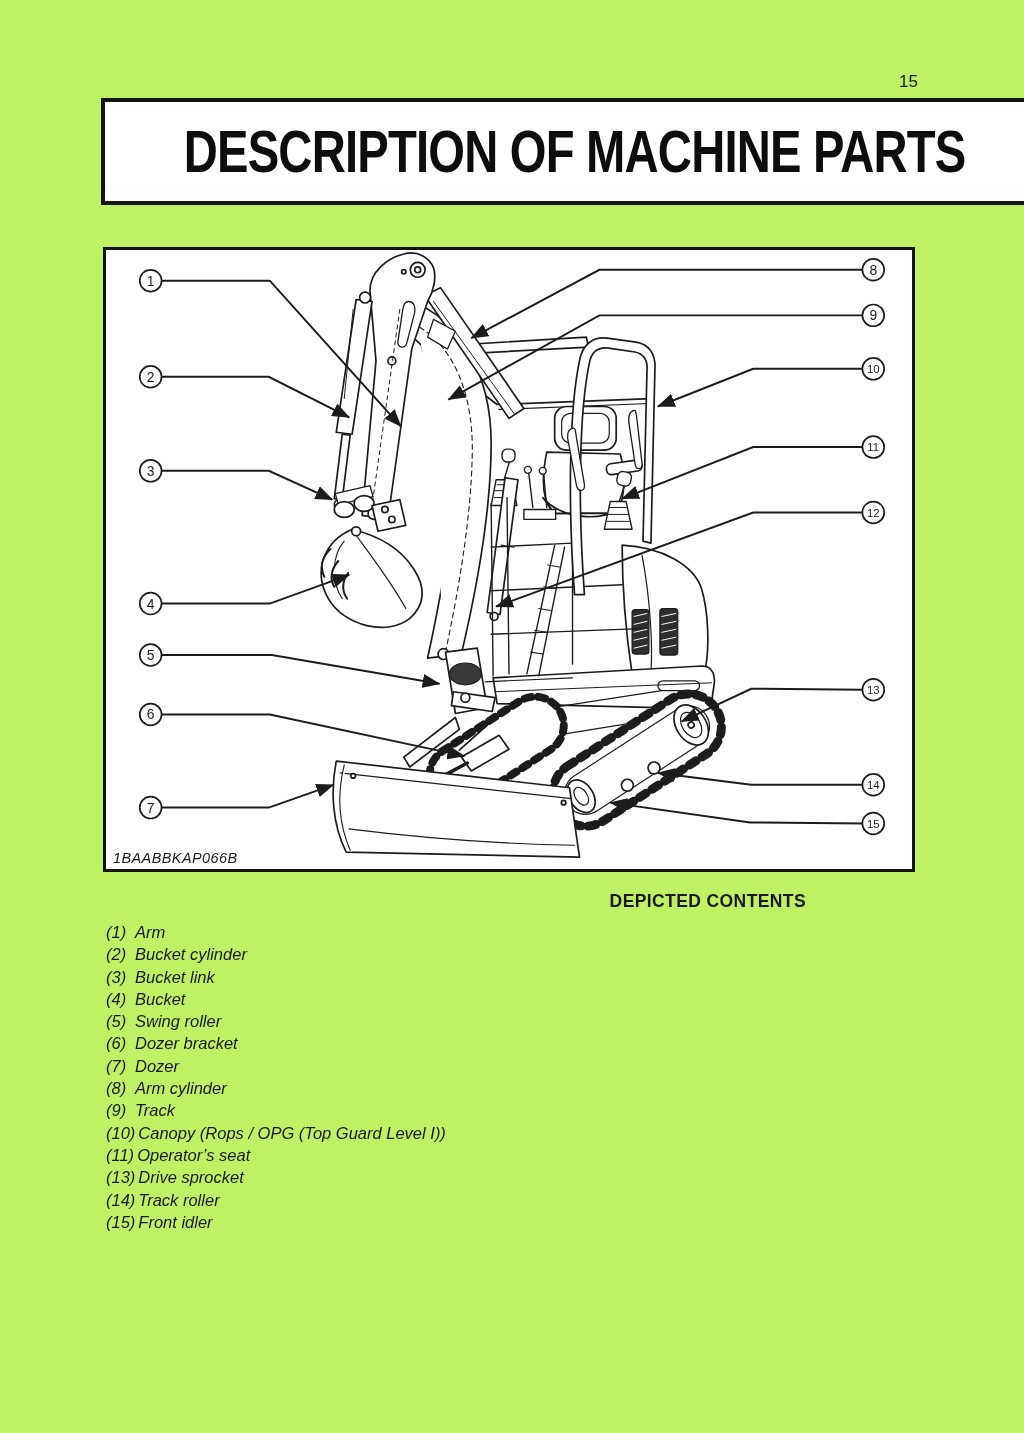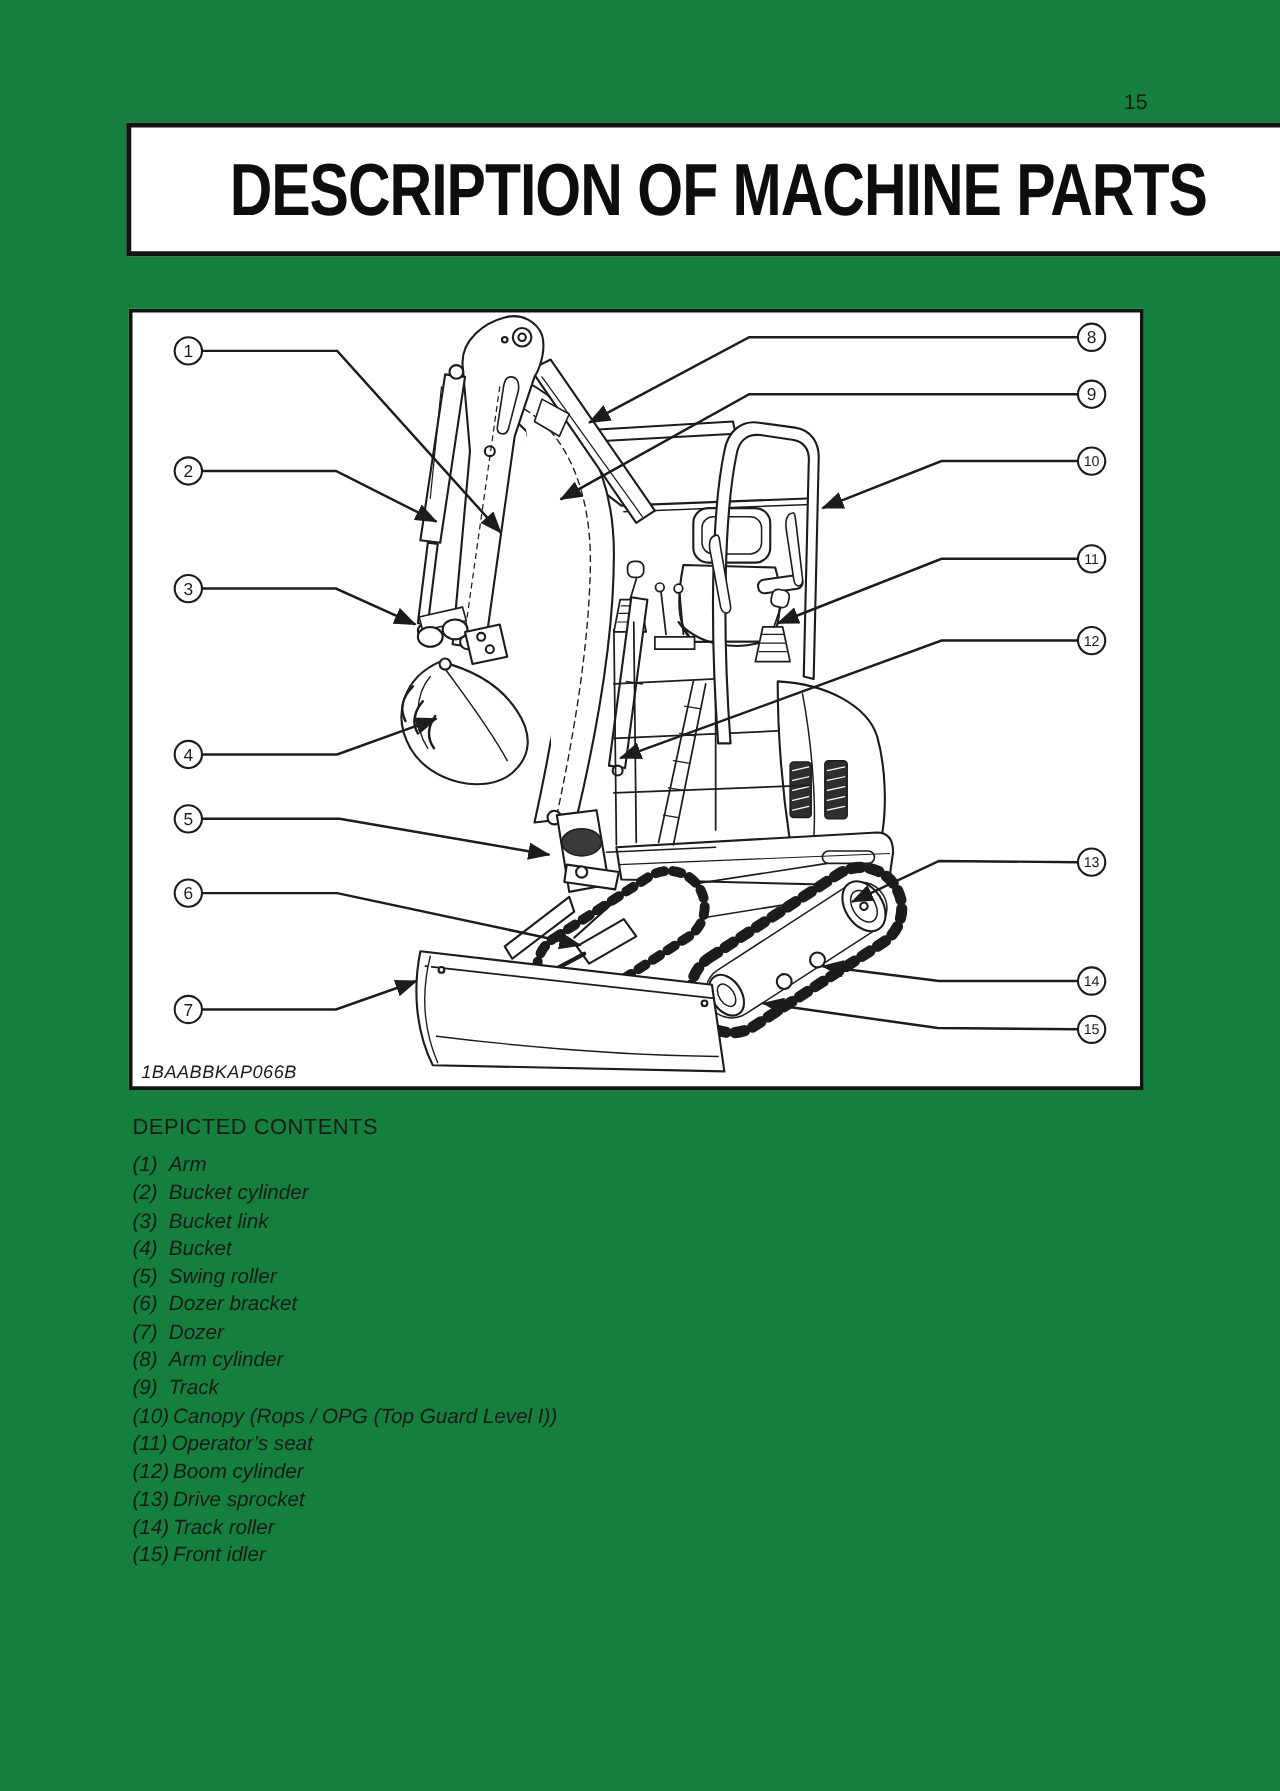--- a/index.html
+++ b/index.html
@@ -1,17 +1,17 @@
 <!DOCTYPE html>
 <html><head>
 <meta charset="utf-8">
 <style>
   html,body{margin:0;padding:0;background:#ffffff;}
   .page{
-    position:relative;width:1024px;height:1433px;background:#15803d;
+    position:relative;width:1024px;height:1433px;background:#bef264;
     font-family:"Liberation Sans","DejaVu Sans",sans-serif;color:#1a1a1a;overflow:hidden;
   }
   .page-number{
     position:absolute;top:72px;right:106px;font-size:17px;color:#1a1a1a;
   }
   .title-box{
     position:absolute;left:101px;top:98px;width:948px;height:107px;
     border:4px solid #141414;box-sizing:border-box;
     display:flex;align-items:center;justify-content:center;background:#fff;
   }
@@ -22,21 +22,21 @@
   .figure-box{
     position:absolute;left:103px;top:247px;width:812px;height:625px;
     border:3px solid #141414;box-sizing:border-box;background:#fff;
   }
   .figure-box svg{position:absolute;left:0;top:0;width:806px;height:619px;display:block;}
   .figure-code{
     position:absolute;left:7px;bottom:3px;font-size:14.5px;letter-spacing:.4px;color:#1a1a1a;font-style:italic;
   }
   .contents{position:absolute;left:106px;top:891px;width:700px;}
   .contents-heading{
-    font-size:17.5px;font-weight:400;letter-spacing:.4px;margin:0 0 9px 0;color:#1a1a1a;
+    font-size:17.5px;font-weight:700;letter-spacing:.4px;margin:0 0 9px 0;color:#1a1a1a;text-align:right;
   }
   .contents-list{margin:0;padding:0;}
   .item{
     display:flex;font-style:italic;font-size:16.5px;line-height:22.3px;color:#1a1a1a;
   }
   .item .num{display:inline-block;min-width:26px;margin-right:3px;font-style:italic;}
   .leader{fill:none;stroke:#1c1c1c;stroke-width:2;}
   .callout-circle{fill:#ffffff;stroke:#1c1c1c;stroke-width:1.7;}
   .callout-number{fill:#1c1c1c;font-family:"Liberation Sans","DejaVu Sans",sans-serif;}
 </style>
@@ -351,24 +351,20 @@
         </div>
         <div class="item">
           <span class="num">(10)</span>
           <span>Canopy (Rops / OPG (Top Guard Level I))</span>
         </div>
         <div class="item">
           <span class="num">(11)</span>
           <span>Operator’s seat</span>
         </div>
         <div class="item">
-          <span class="num">(12)</span>
-          <span>Boom cylinder</span>
-        </div>
-        <div class="item">
           <span class="num">(13)</span>
           <span>Drive sprocket</span>
         </div>
         <div class="item">
           <span class="num">(14)</span>
           <span>Track roller</span>
         </div>
         <div class="item">
           <span class="num">(15)</span>
           <span>Front idler</span>

